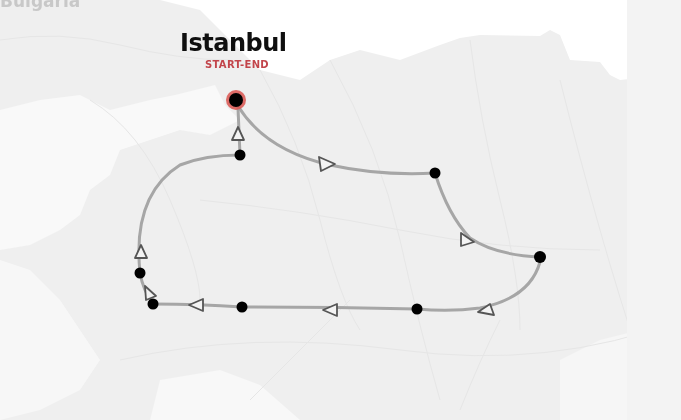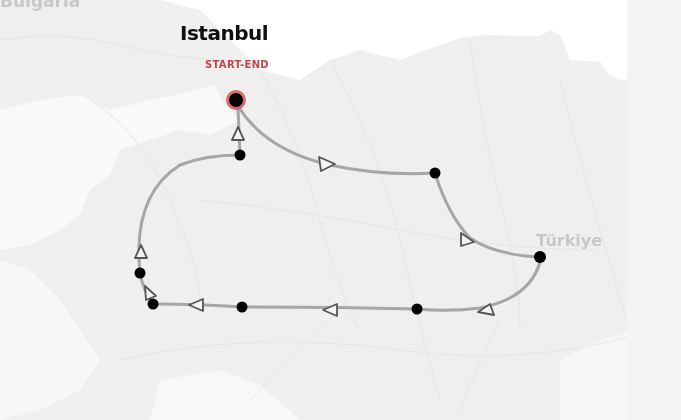--- a/index.html
+++ b/index.html
@@ -2,21 +2,21 @@
 <html><head>
   <meta charset="utf-8">
   <style>
     html, body { margin: 0; padding: 0; }
     body { width: 681px; height: 420px; overflow: hidden; background: #f3f3f3; font-family: "Liberation Sans", sans-serif; }
     .map { position: relative; width: 627px; height: 420px; overflow: hidden; }
     .map svg { position: absolute; left: 0; top: 0; }
     .country-label { position: absolute; font-weight: bold; color: #c8c8c8; font-family: "DejaVu Sans", sans-serif; }
     .label-bulgaria { left: 0px; top: -9px; font-size: 17px; }
     .label-turkiye { left: 536px; top: 231px; font-size: 16px; }
-    .city-title { position: absolute; left: 180px; top: 21px; font-size: 20px; font-weight: bold; color: #0f0f0f; font-family: "DejaVu Sans", sans-serif; letter-spacing: -0.5px; }
+    .city-title { position: absolute; left: 180px; top: 29px; font-size: 24px; font-weight: bold; color: #0f0f0f; font-family: "DejaVu Sans", sans-serif; letter-spacing: -0.5px; }
     .city-sub { position: absolute; left: 205px; top: 59px; font-size: 10px; font-weight: bold; color: #c2454b; font-family: "DejaVu Sans", sans-serif; letter-spacing: 0.3px; }
   </style>
 </head>
 <body>
 
 <div class="map">
   <svg width="681" height="420" viewBox="0 0 681 420">
 
     <rect x="0" y="0" width="681" height="420" fill="#ffffff"></rect>
 
@@ -72,17 +72,16 @@
       <circle cx="140" cy="273" r="5.5"></circle>
     </g>
 
     <g>
       <circle cx="236" cy="100" r="10" fill="#d9534f" opacity="0.85"></circle>
       <circle cx="236" cy="100" r="7" fill="#000000"></circle>
     </g>
   </svg>
 
   <div class="country-label label-bulgaria">Bulgaria</div>
-  <div class="country-label label-turkiye">Türkiye</div>
 
   <div class="city-title">Istanbul</div>
   <div class="city-sub">START-END</div>
 </div>
 
 </body></html>

